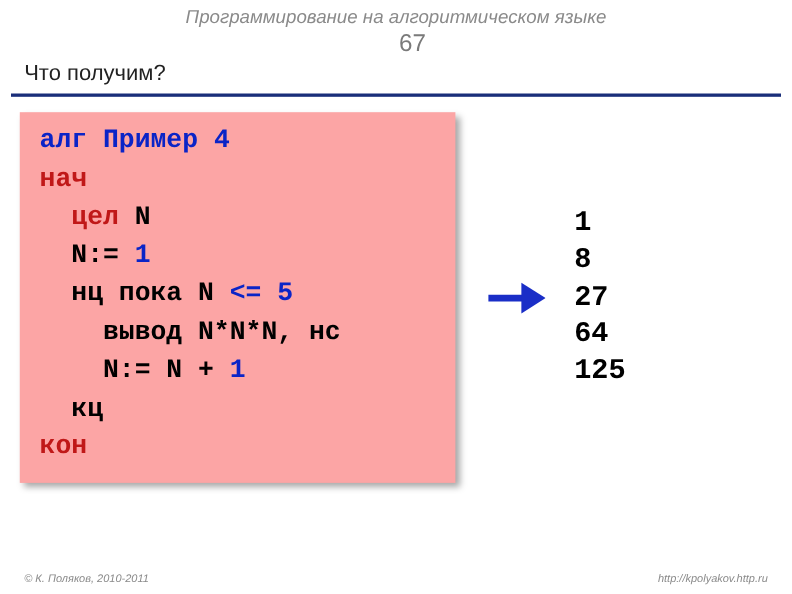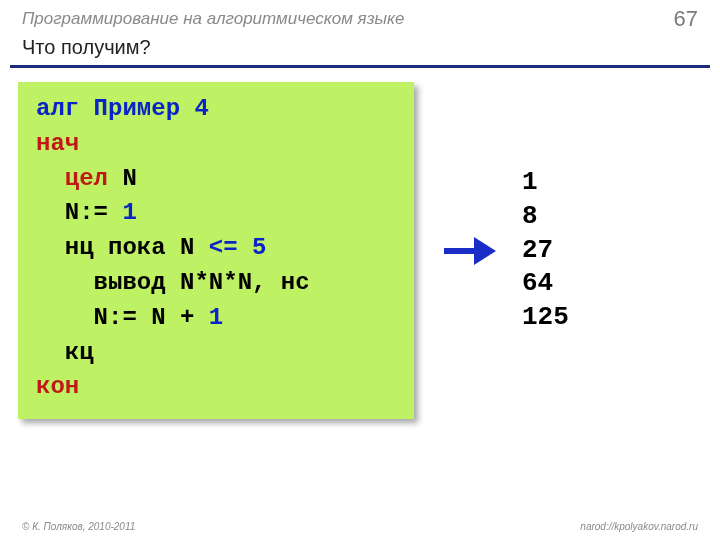--- a/index.html
+++ b/index.html
@@ -13,20 +13,21 @@
     overflow: hidden;
   }
   .header-bar {
     display: flex;
     justify-content: space-between;
     align-items: center;
     padding: 6px 22px 2px 22px;
     color: #8a8a8a;
     font-size: 17px;
     font-style: italic;
+    flex-direction: column;
   }
   .page-num {
     font-style: normal;
     font-size: 22px;
     color: #7a7a7a;
     margin-left: 30px;
   }
   .title {
     font-size: 20px;
     color: #222;
@@ -38,21 +39,21 @@
     background: #1a2e7a;
     margin: 0 10px 14px 10px;
   }
   .content {
     display: flex;
     align-items: center;
     padding: 0 18px;
     gap: 26px;
   }
   .code-box {
-    background: #bef264;
+    background: #fca5a5;
     box-shadow: 4px 4px 6px rgba(0,0,0,0.35);
     padding: 10px 18px 14px 18px;
     font-family: "Courier New", monospace;
     font-size: 24px;
     font-weight: bold;
     line-height: 1.45;
     color: #000;
     white-space: pre;
     width: 360px;
   }
@@ -117,14 +118,14 @@
   <div class="output">1
 8
 27
 64
 125</div>
 
 </div>
 
 <div class="footer">
   <span>© К. Поляков, 2010-2011</span>
-  <span>narod://kpolyakov.narod.ru</span>
+  <span>http://kpolyakov.http.ru</span>
 </div>
 
 </body></html>

